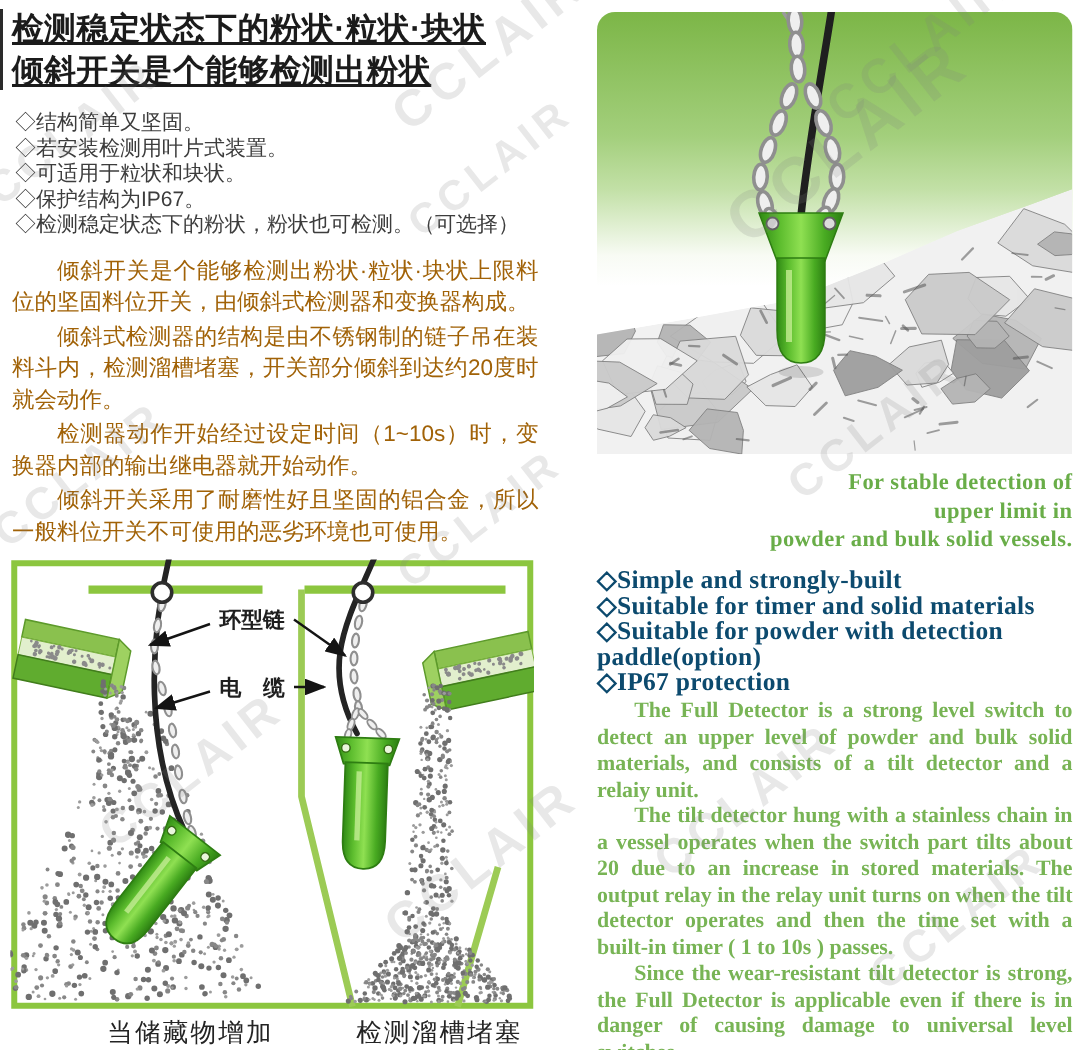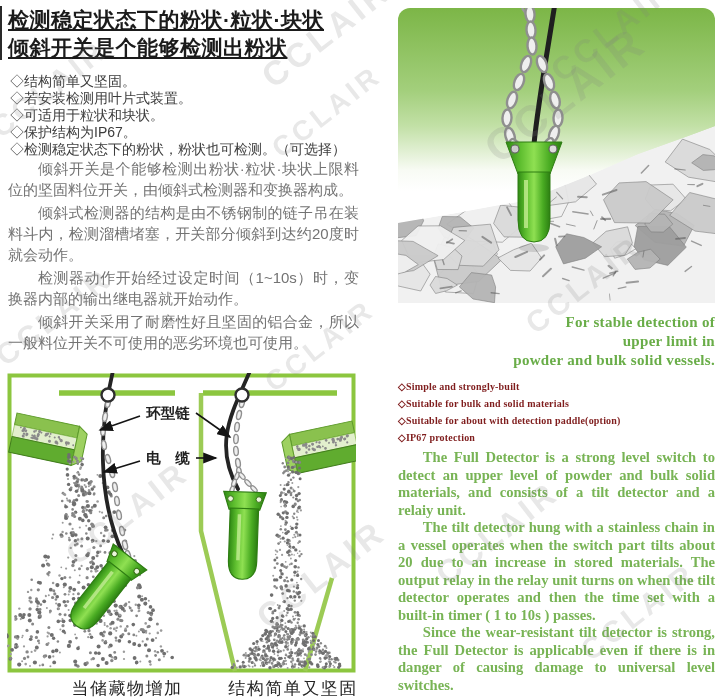--- a/index.html
+++ b/index.html
@@ -7,37 +7,37 @@
     width:719px;height:700px;position:relative;overflow:hidden;
     background:#ffffff;font-family:"Liberation Sans",sans-serif;
   }
   
   #left-col{position:absolute;left:8px;top:6px;width:351px;}
   #page-title{margin:0;font-size:21px;line-height:28px;font-weight:bold;color:#1b1b1b;letter-spacing:.5px;text-decoration:underline;}
   #page-title span{display:block;}
   .cn-features{list-style:none;margin:11px 0 0;padding:0 0 0 2px;
     font-size:14px;line-height:17px;color:#3c3c3c;}
   .cn-features li{padding-left:14px;text-indent:-14px;}
-  .cn-paragraphs{font-size:15px;line-height:21px;color:#737373;text-align:justify;}
+  .cn-paragraphs{margin-top:12px;font-size:15px;line-height:21px;color:#a16207;text-align:justify;}
   .cn-paragraphs p{margin:0 0 2px;text-indent:2em;}
   
   #diagram{position:absolute;left:7px;top:373px;width:316px;height:300px;margin:0;}
   .diag-caption{position:absolute;top:677px;width:164px;text-align:center;
     font-size:17px;color:#242424;letter-spacing:1.5px;}
   #cap-left{left:45px;}
   #cap-right{left:211px;}
   
   #right-col{position:absolute;left:398px;top:8px;width:317px;}
   #photo{margin:0;width:317px;height:295px;}
   #en-heading{margin:10px 0 0;font-family:"Liberation Serif",serif;font-size:15px;
     line-height:19px;font-weight:bold;color:#69ad48;text-align:right;letter-spacing:.3px;}
   #en-heading span{display:block;}
   .en-features{list-style:none;margin:8px 0 0;padding:0;
-    font-family:"Liberation Serif",serif;font-weight:bold;font-size:10px;
-    line-height:17px;color:#7f1d1d;letter-spacing:.2px;}
+    font-family:"Liberation Serif",serif;font-weight:bold;font-size:17px;
+    line-height:17px;color:#0c4a6e;letter-spacing:.2px;}
   .en-paragraphs{margin-top:3px;font-family:"Liberation Serif",serif;font-weight:bold;
     font-size:14.6px;line-height:17.5px;color:#78b455;text-align:justify;}
   .en-paragraphs p{margin:0;text-indent:1.7em;}
   
   .watermark{position:absolute;font-weight:bold;color:rgba(128,128,128,0.18);
     transform:rotate(-38deg);letter-spacing:4px;pointer-events:none;white-space:nowrap;}
   #edge-line{position:absolute;left:0;top:6px;width:2px;height:54px;background:#2a2a2a;}
   svg text{font-family:"Liberation Sans",sans-serif;}
 </style>
 </head>
@@ -1537,21 +1537,21 @@
       <text x="161" y="90" text-anchor="middle" font-size="14.5" font-weight="bold" fill="#1f1f1f">电　缆</text>
       <line x1="133" y1="43" x2="93" y2="57" stroke="#141414" stroke-width="1.6" marker-end="url(#arr)"></line>
       <line x1="189" y1="40" x2="223" y2="64" stroke="#141414" stroke-width="1.6" marker-end="url(#arr)"></line>
       <line x1="133" y1="88" x2="97" y2="99" stroke="#141414" stroke-width="1.6" marker-end="url(#arr)"></line>
       <line x1="189" y1="85" x2="209" y2="85" stroke="#141414" stroke-width="1.6" marker-end="url(#arr)"></line>
     </g>
   </svg>
 </figure>
 
 <span class="diag-caption" id="cap-left">当储藏物增加</span>
-<span class="diag-caption" id="cap-right">结构简单又坚固</span>
+<span class="diag-caption" id="cap-right">检测溜槽堵塞</span>
 
 <section id="right-col">
   <figure id="photo">
     <svg width="317" height="295" viewBox="0 0 317 295">
       <defs>
         <linearGradient id="skyGrad" x1="0" y1="0" x2="0" y2="1">
           <stop offset="0" stop-color="#7cb647"></stop>
             <stop offset="0.28" stop-color="#a3cf7c"></stop>
           <stop offset="0.40" stop-color="#c2e0a6"></stop>
             <stop offset="0.55" stop-color="#f8fbf4"></stop>
@@ -1685,22 +1685,22 @@
   </figure>
 
   <h2 id="en-heading">
     <span>For stable detection of</span>
     <span>upper limit in</span>
     <span>powder and bulk solid vessels.</span>
   </h2>
 
   <ul class="en-features">
     <li>◇Simple and strongly-built</li>
-    <li>◇Suitable for bulk and solid materials</li>
-    <li>◇Suitable for about with detection paddle(option)</li>
+    <li>◇Suitable for timer and solid materials</li>
+    <li>◇Suitable for powder with detection paddle(option)</li>
     <li>◇IP67 protection</li>
   </ul>
 
   <div class="en-paragraphs">
     <p>The Full Detector is a strong level switch to detect an upper level of powder and bulk solid materials, and consists of a tilt detector and a relaiy unit.</p>
     <p>The tilt detector hung with a stainless chain in a vessel operates when the switch part tilts about 20 due to an increase in stored materials. The output relay in the relay unit turns on when the tilt detector operates and then the time set with a built-in timer ( 1 to 10s ) passes.</p>
     <p>Since the wear-resistant tilt detector is strong, the Full Detector is applicable even if there is in danger of causing damage to universal level switches.</p>
   </div>
 </section>
 

